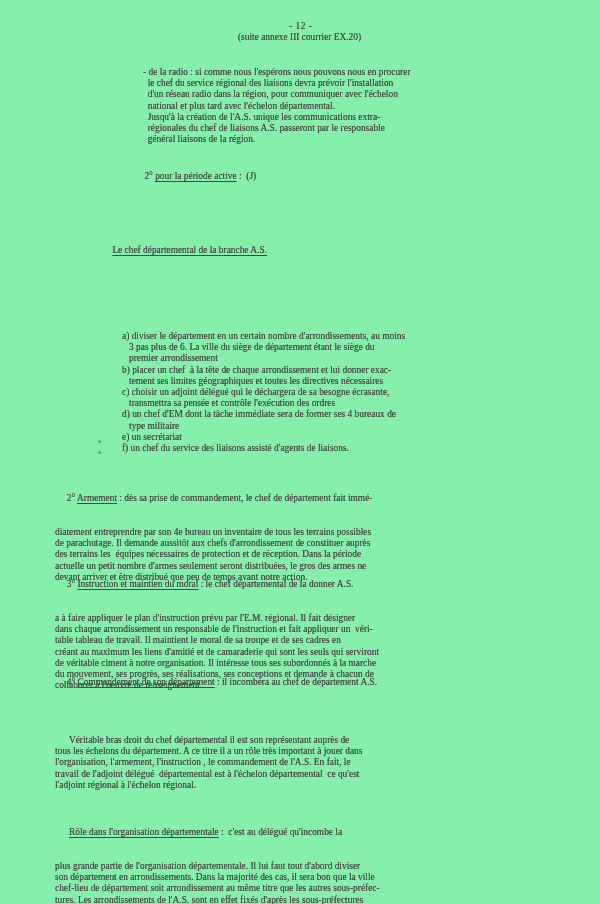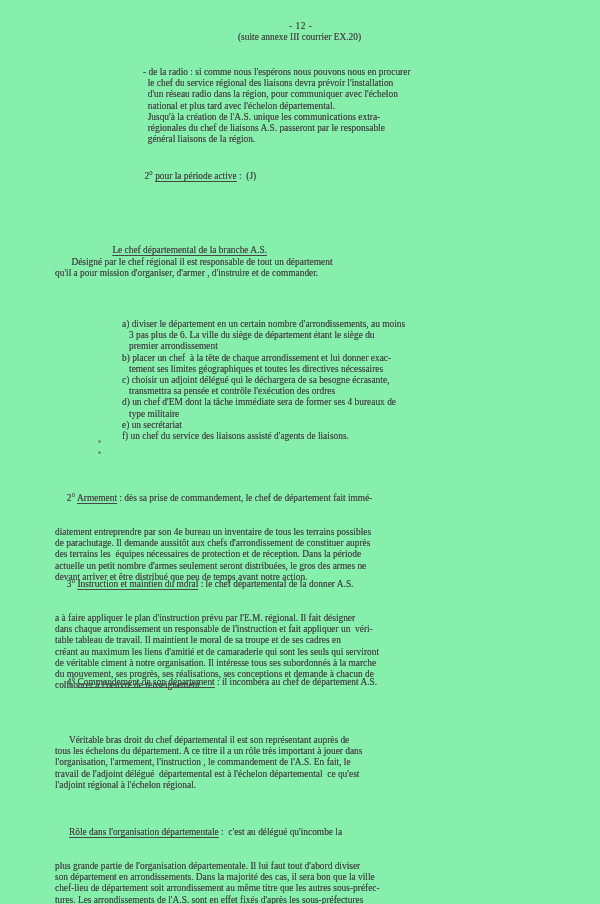--- a/index.html
+++ b/index.html
@@ -38,25 +38,23 @@
 
   <div class="blk" style="top:160px;left:135px">
     <span>2° </span><span class="ul">pour la période active</span><span> :  (J)</span>
   </div>
 
 
   <div class="blk" style="top:234px;left:103px">
     <span class="ul">Le chef départemental de la branche A.S.</span>
   </div>
 
-  <div class="blk" style="top:257px;left:55px">       Désigné par le chef régional il est responsable de tout un département
-qu'il a pour mission d'organiser, d'armer , d'instruire et de commander.</div>
 
 
-  <div class="blk" style="top:319px;left:122px">a) diviser le département en un certain nombre d'arrondissements, au moins
+  <div class="blk" style="top:331px;left:122px">a) diviser le département en un certain nombre d'arrondissements, au moins
    3 pas plus de 6. La ville du siège de département étant le siège du
    premier arrondissement
 b) placer un chef  à la tête de chaque arrondissement et lui donner exac-
    tement ses limites géographiques et toutes les directives nécessaires
 c) choisir un adjoint délégué qui le déchargera de sa besogne écrasante,
    transmettra sa pensée et contrôle l'exécution des ordres
 d) un chef d'EM dont la tâche immédiate sera de former ses 4 bureaux de
    type militaire
 e) un secrétariat
 f) un chef du service des liaisons assisté d'agents de liaisons.</div>

